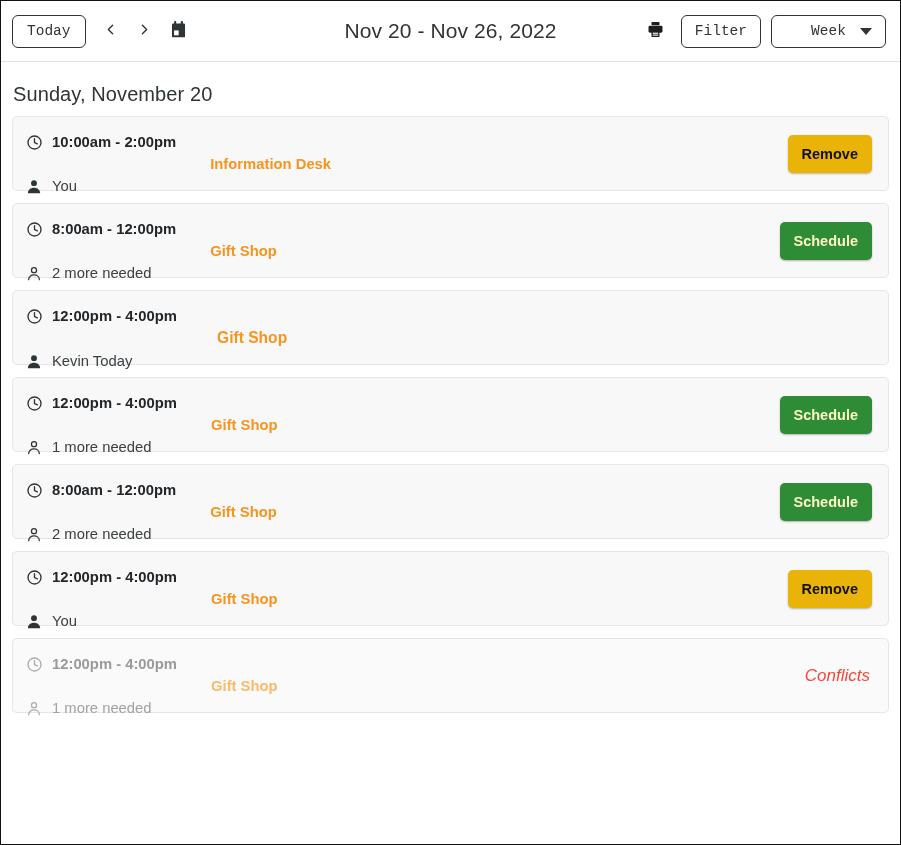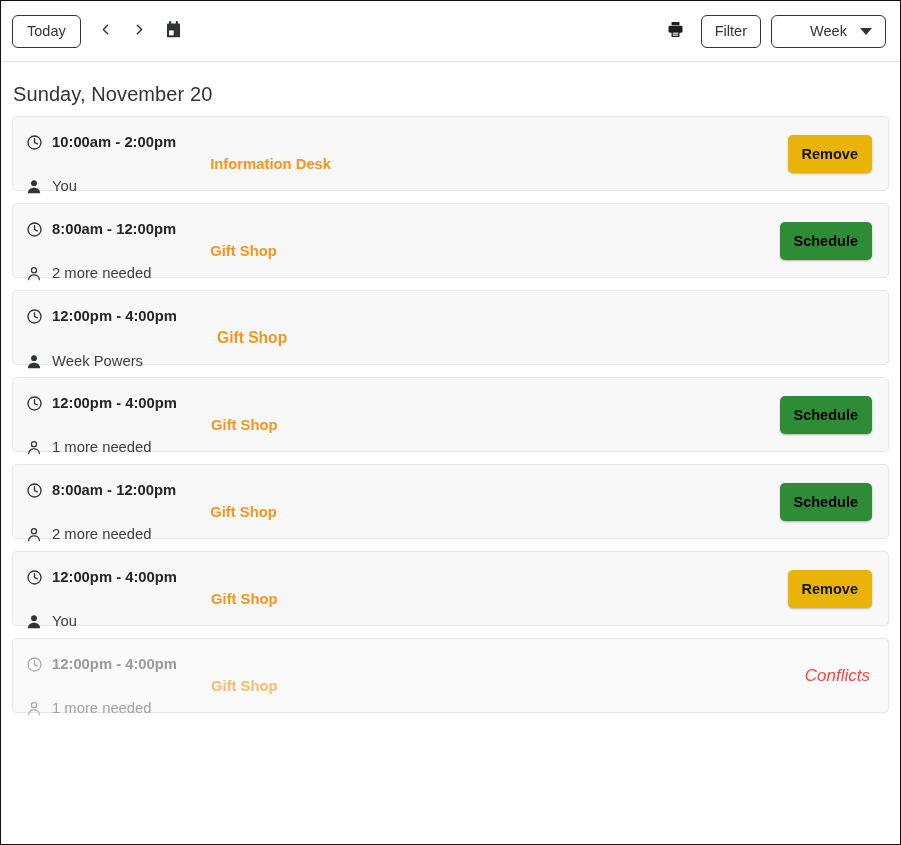--- a/index.html
+++ b/index.html
@@ -31,21 +31,21 @@
     display: flex;
     align-items: center;
     padding: 0 14px 0 11px;
     position: relative;
   }
   .btn-outline {
     border: 1px solid #2f3437;
     border-radius: 6px;
     background: #ffffff;
     color: #2f3437;
-    font-family: Liberation Sans, sans-serif;
+    font-family: Liberation Mono, monospace;
     font-size: 14.5px;
     height: 33px;
     padding: 0 13px;
     line-height: 31px;
     cursor: pointer;
     white-space: nowrap;
   }
   .today-btn { padding: 0 14px; }
   .navbtn {
     background: none;
@@ -159,21 +159,21 @@
     border-radius: 5px;
     font-family: "Liberation Sans", sans-serif;
     font-size: 14.5px;
     font-weight: bold;
     height: 38px;
     padding: 0 14px;
     cursor: pointer;
     box-shadow: 0 1px 2px rgba(0,0,0,0.28);
   }
   .pill.remove { background: #eab308; color: #121212; }
-  .pill.schedule { background: #2e8b36; color: #000000; }
+  .pill.schedule { background: #2e8b36; color: #fef9c3; }
   .conflicts {
     font-size: 17px;
     font-style: italic;
     color: #f4473d;
     white-space: nowrap;
     padding-right: 2px;
   }
 
   
   .card.dim { background: #fafafa; }
@@ -210,20 +210,21 @@
           <svg width="17" height="18" viewBox="0 0 20 22" fill="currentColor">
               <rect x="2" y="3" width="16" height="17" rx="1.5"></rect>
               <rect x="4.6" y="0" width="2.6" height="4.4" rx="1"></rect>
               <rect x="12.8" y="0" width="2.6" height="4.4" rx="1"></rect>
               <rect x="4.6" y="11.5" width="5.6" height="6" fill="#ffffff"></rect>
             </svg>
         </span>
       </button>
     </div>
 
+    <div class="range-title">Nov 20 - Nov 26, 2022</div>
 
     <div class="right-group">
       <button class="print-btn">
         <span>
           <svg width="19" height="19" viewBox="0 0 24 24" fill="currentColor">
               <rect x="7" y="2.5" width="10" height="4.2" rx="0.8"></rect>
               <rect x="3.2" y="7.4" width="17.6" height="8.6" rx="1.8"></rect>
               <rect x="7" y="14.2" width="10" height="7.3" rx="0.8"></rect>
               <rect x="8.6" y="16" width="6.8" height="1.4" fill="#ffffff"></rect>
               <rect x="8.6" y="18.4" width="6.8" height="1.4" fill="#ffffff"></rect>
@@ -300,21 +301,21 @@
             <span class="time">12:00pm - 4:00pm</span>
             <span class="loc shifted">Gift Shop</span>
           </div>
           <div class="line">
             <span class="ico">
               <svg width="16" height="17" viewBox="0 0 24 24" fill="currentColor">
                 <circle cx="12" cy="7" r="4.4"></circle>
                 <path d="M2.8 22c0-5.1 4.1-8.2 9.2-8.2s9.2 3.1 9.2 8.2z"></path>
               </svg>
             </span>
-            <span class="who">Week Powers</span>
+            <span class="who">Kevin Today</span>
           </div>
         </div>
       </div>
       <div class="card">
         <div class="info">
           <div class="line">
             <span class="ico">
               <svg width="17" height="17" viewBox="0 0 24 24" fill="none" stroke="currentColor" stroke-width="1.9">
                 <circle cx="12" cy="12" r="9.2"></circle>
                 <polyline points="12 6.6 12 12 16 14" stroke-linecap="round"></polyline>

